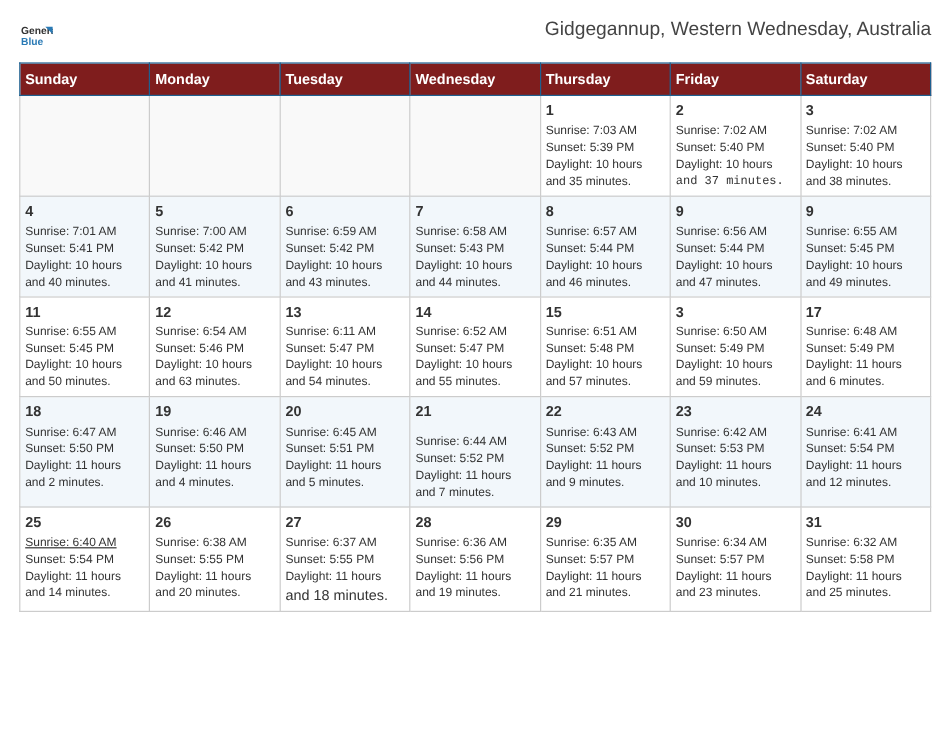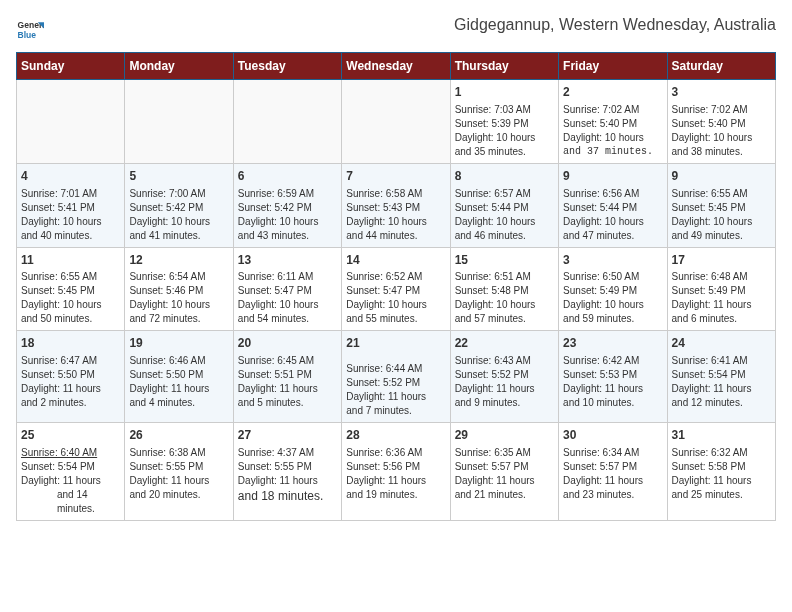--- a/index.html
+++ b/index.html
@@ -189,21 +189,21 @@
           <span style="display: block; font-size: 10px; color: rgb(51, 51, 51);">Sunrise: 6:55 AM</span>
           <span style="display: block; font-size: 10px; color: rgb(51, 51, 51);">Sunset: 5:45 PM</span>
           <span style="display: block; font-size: 10px; color: rgb(51, 51, 51);">Daylight: 10 hours</span>
           <span style="display: block; font-size: 10px; color: rgb(51, 51, 51);">and 50 minutes.</span>
         </td>
         <td>
           <span class="day-num">12</span>
           <span style="display: block; font-size: 10px; color: rgb(51, 51, 51);">Sunrise: 6:54 AM</span>
           <span style="display: block; font-size: 10px; color: rgb(51, 51, 51);">Sunset: 5:46 PM</span>
           <span style="display: block; font-size: 10px; color: rgb(51, 51, 51);">Daylight: 10 hours</span>
-          <span style="display: block; font-size: 10px; color: rgb(51, 51, 51);">and 72 minutes.</span>
+          <span style="display: block; font-size: 10px; color: rgb(51, 51, 51);">and 63 minutes.</span>
         </td>
         <td>
           <span class="day-num">13</span>
           <span style="display: block; font-size: 10px; color: rgb(51, 51, 51);">Sunrise: 6:11 AM</span>
           <span style="display: block; font-size: 10px; color: rgb(51, 51, 51);">Sunset: 5:47 PM</span>
           <span style="display: block; font-size: 10px; color: rgb(51, 51, 51);">Daylight: 10 hours</span>
           <span style="display: block; font-size: 10px; color: rgb(51, 51, 51);">and 54 minutes.</span>
         </td>
         <td>
           <span class="day-num">14</span>
@@ -284,32 +284,32 @@
           <span style="display: block; font-size: 10px; color: rgb(51, 51, 51);">Daylight: 11 hours</span>
           <span style="display: block; font-size: 10px; color: rgb(51, 51, 51);">and 12 minutes.</span>
         </td>
       </tr>
       <tr>
         <td>
           <span class="day-num">25</span>
           <span style="display: block; font-size: 10px; color: rgb(51, 51, 51); text-decoration: underline;">Sunrise: 6:40 AM</span>
           <span style="display: block; font-size: 10px; color: rgb(51, 51, 51);">Sunset: 5:54 PM</span>
           <span style="display: block; font-size: 10px; color: rgb(51, 51, 51);">Daylight: 11 hours</span>
-          <span style="display: block; font-size: 10px; color: rgb(51, 51, 51); margin-left: 36px;">and 14 minutes.</span>
+          <span style="display: block; font-size: 10px; color: rgb(51, 51, 51);">and 14 minutes.</span>
         </td>
         <td>
           <span class="day-num">26</span>
           <span style="display: block; font-size: 10px; color: rgb(51, 51, 51);">Sunrise: 6:38 AM</span>
           <span style="display: block; font-size: 10px; color: rgb(51, 51, 51);">Sunset: 5:55 PM</span>
           <span style="display: block; font-size: 10px; color: rgb(51, 51, 51);">Daylight: 11 hours</span>
           <span style="display: block; font-size: 10px; color: rgb(51, 51, 51);">and 20 minutes.</span>
         </td>
         <td>
           <span class="day-num">27</span>
-          <span style="display: block; font-size: 10px; color: rgb(51, 51, 51);">Sunrise: 4:37 AM</span>
+          <span style="display: block; font-size: 10px; color: rgb(51, 51, 51);">Sunrise: 6:37 AM</span>
           <span style="display: block; font-size: 10px; color: rgb(51, 51, 51);">Sunset: 5:55 PM</span>
           <span style="display: block; font-size: 10px; color: rgb(51, 51, 51);">Daylight: 11 hours</span>
           <span style="display: block; font-size: 12px; color: rgb(51, 51, 51);">and 18 minutes.</span>
         </td>
         <td>
           <span class="day-num">28</span>
           <span style="display: block; font-size: 10px; color: rgb(51, 51, 51);">Sunrise: 6:36 AM</span>
           <span style="display: block; font-size: 10px; color: rgb(51, 51, 51);">Sunset: 5:56 PM</span>
           <span style="display: block; font-size: 10px; color: rgb(51, 51, 51);">Daylight: 11 hours</span>
           <span style="display: block; font-size: 10px; color: rgb(51, 51, 51);">and 19 minutes.</span>

